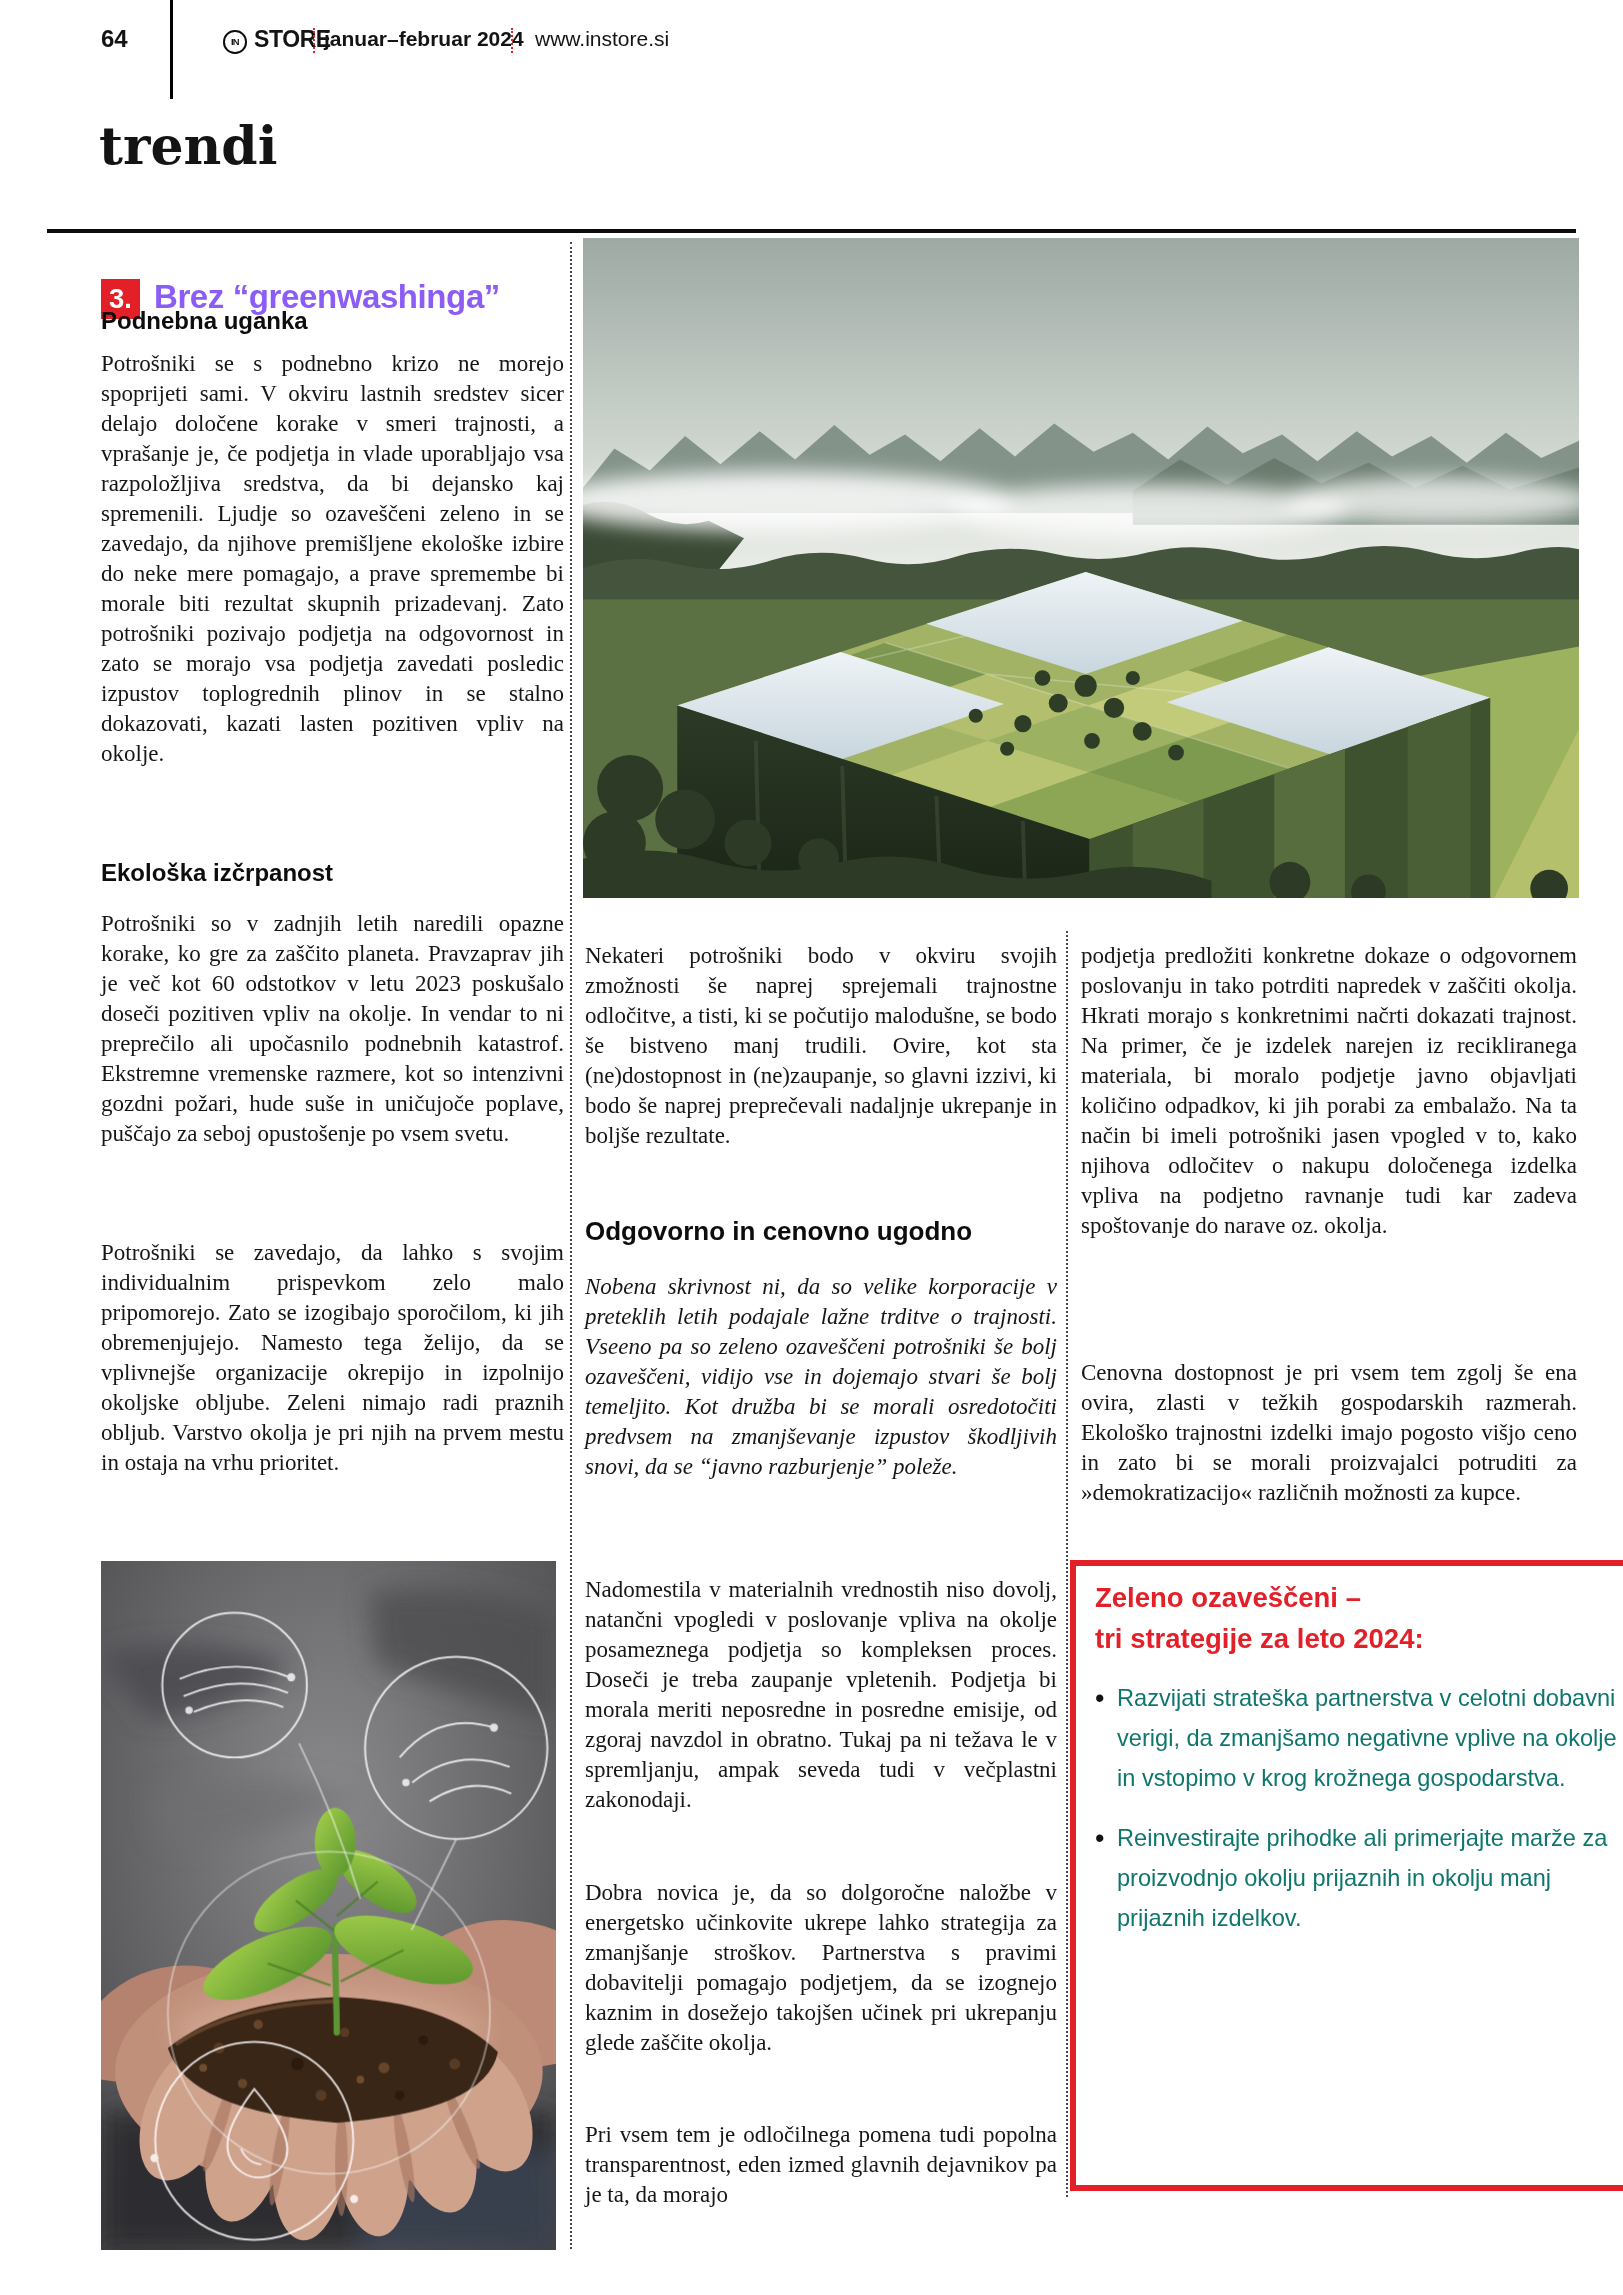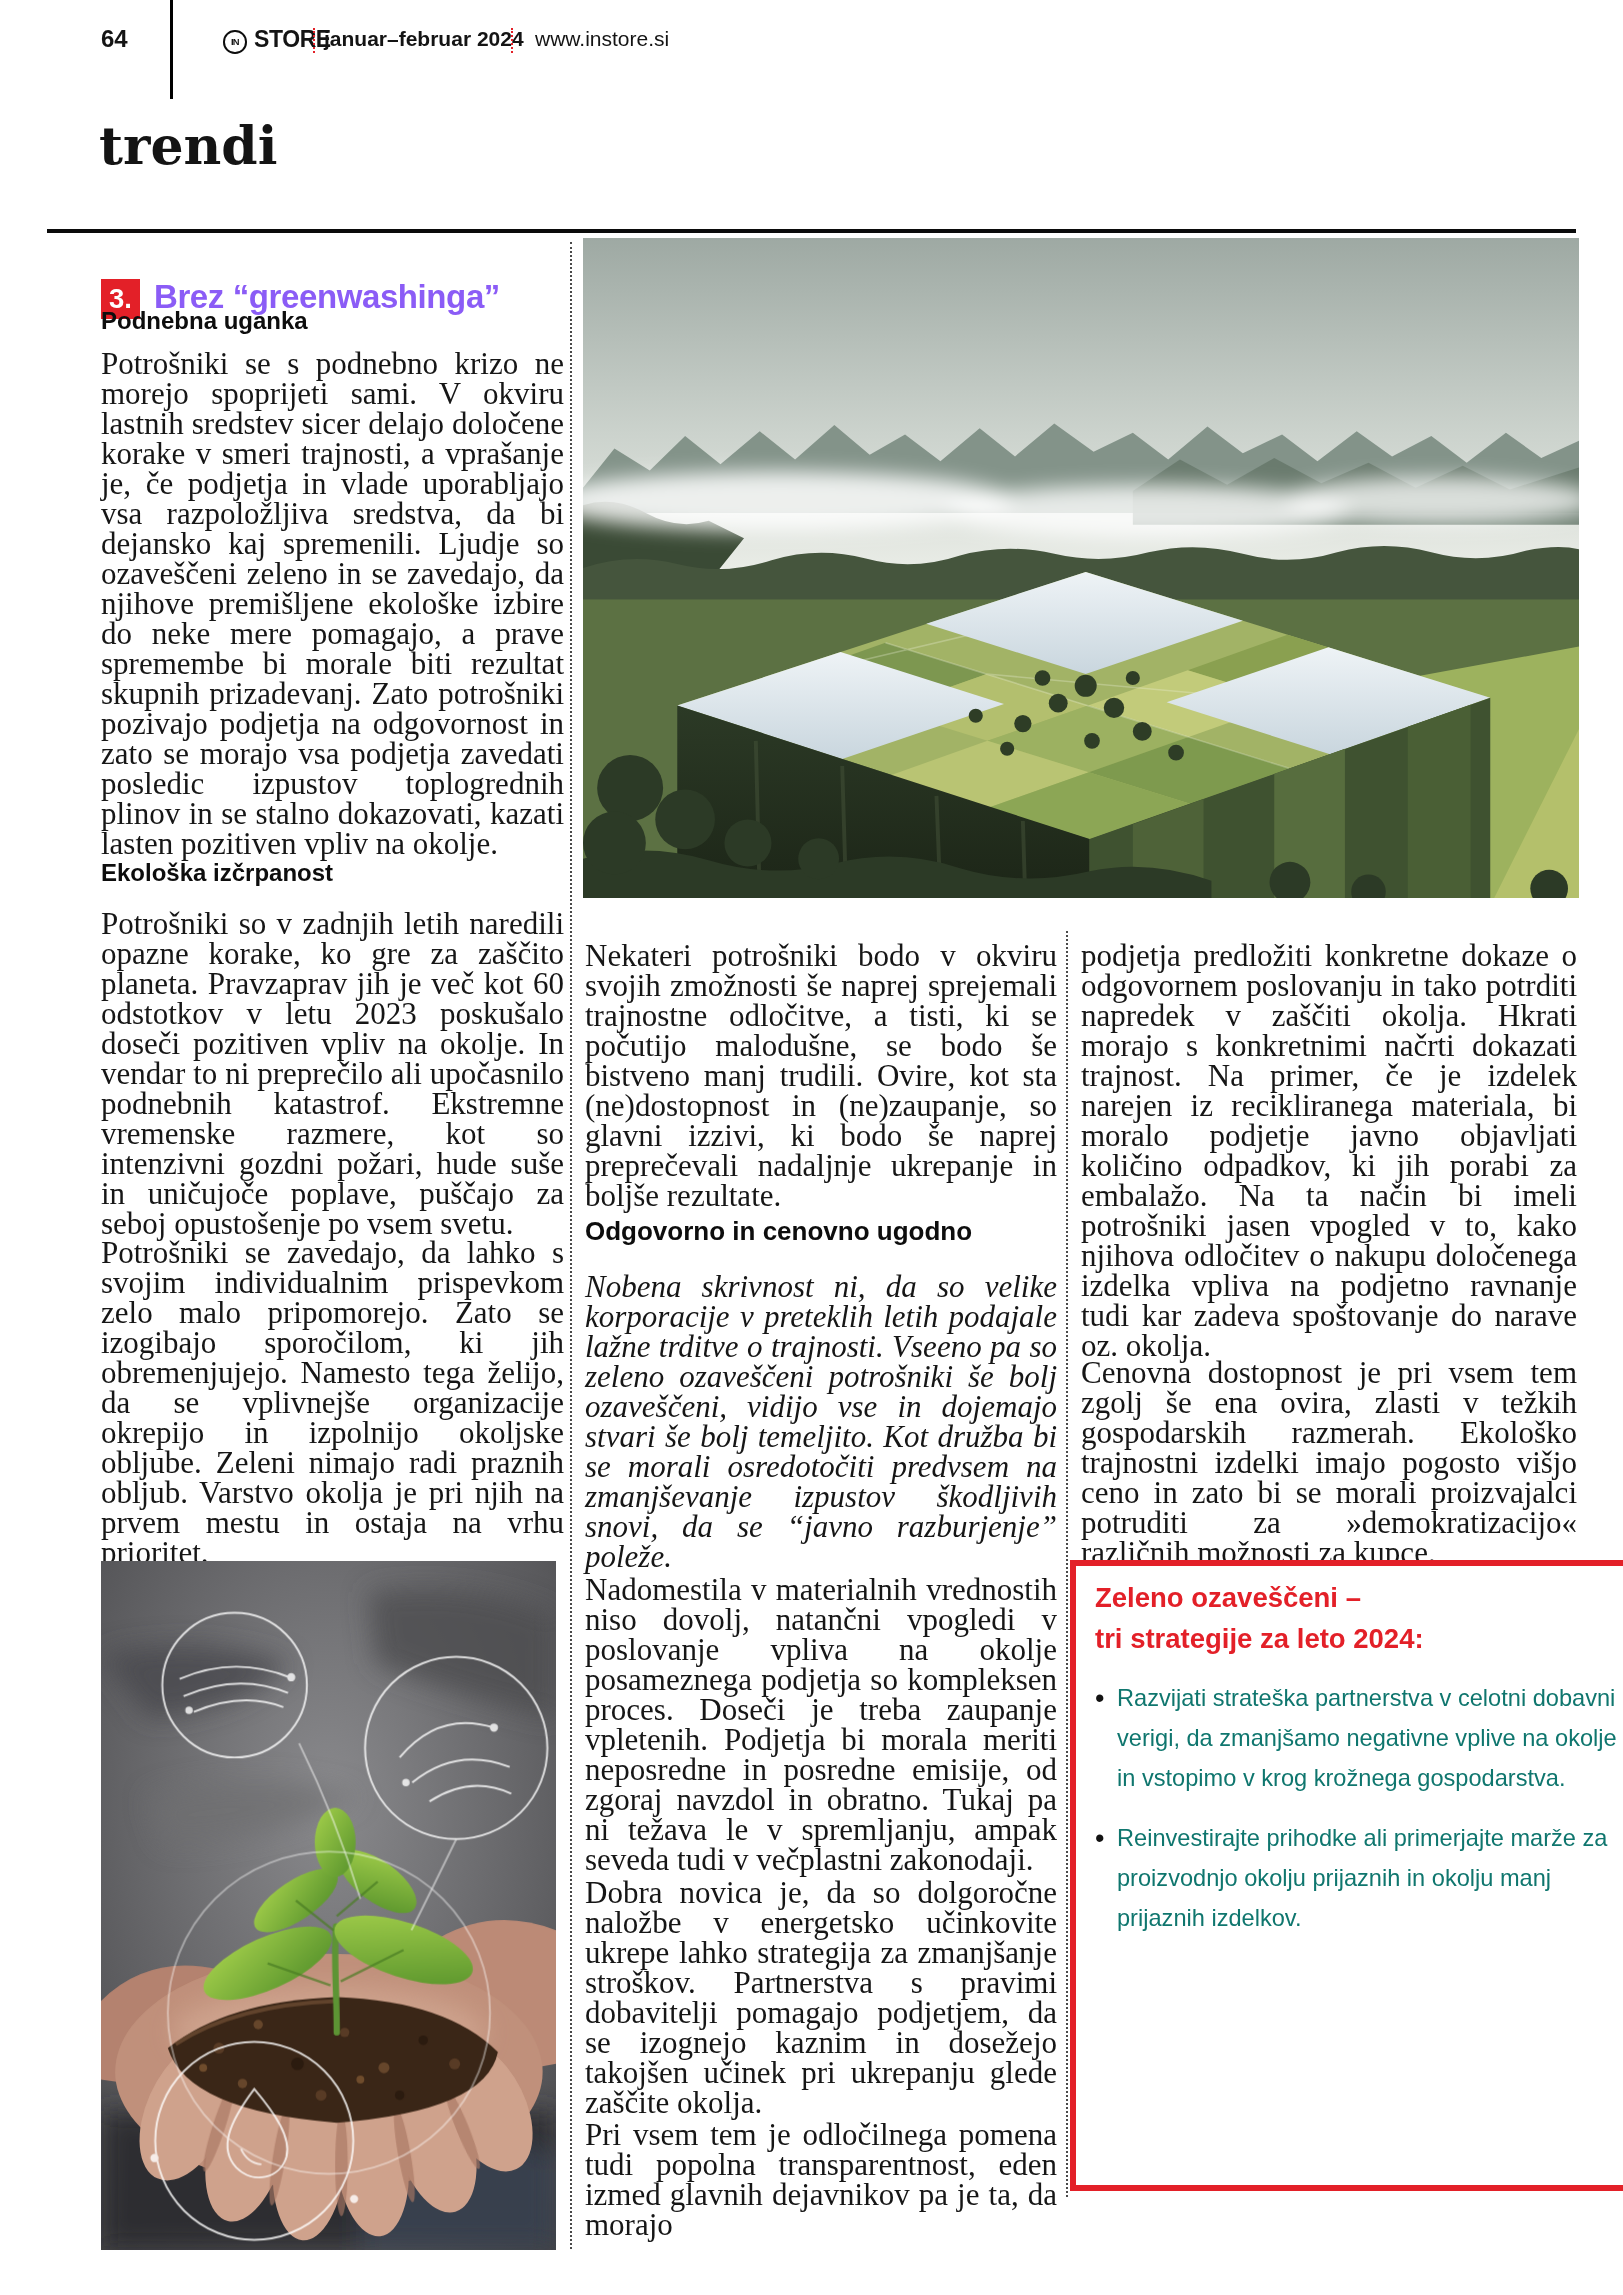--- a/index.html
+++ b/index.html
@@ -1,20 +1,20 @@
 <!DOCTYPE html>
 <html style="font-size:12.6px"><head>
 <meta charset="utf-8">
 <style>
   html,body{margin:0;padding:0;background:#ffffff;}
   #page{position:relative;width:1623px;height:2295px;background:#ffffff;overflow:hidden;
         font-family:"Liberation Serif","DejaVu Serif",serif;color:#141414;}
   .abs{position:absolute;}
   .sans{font-family:"Liberation Sans","DejaVu Sans",sans-serif;}
-  .serifbody{font-size:31px;line-height:30px;text-align:justify;color:#161616;}
+  .serifbody{font-size:23px;line-height:30px;text-align:justify;color:#161616;}
   .colhead{font-family:"Liberation Sans","DejaVu Sans",sans-serif;font-weight:bold;color:#0d0d0d;}
   .red{color:#8b5cf6;}
   
   #page-num{left:101px;top:25px;font-weight:bold;font-size:24px;}
   #hdr-bar{left:170px;top:0;width:3.1px;height:99px;background:#000;}
   #logo-circle{left:223px;top:30px;width:19.6px;height:19.6px;border:2.4px solid #0d0d0d;border-radius:50%;
                display:flex;align-items:center;justify-content:center;font-size:9.4px;font-weight:bold;letter-spacing:-0.8px;}
   #logo-text{left:254px;top:26px;font-weight:bold;font-size:23px;letter-spacing:-0.4px;}
   .hdr-dot{top:28px;width:0;height:25px;border-left:2.4px dotted #e32028;}
   #issue{left:324px;top:27px;font-weight:bold;font-size:21px;}

